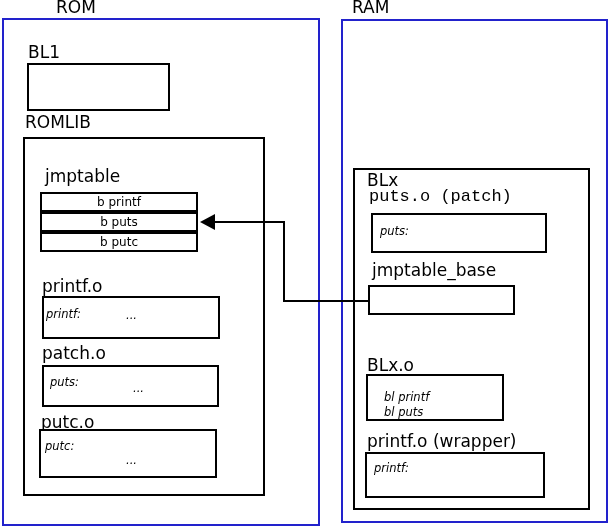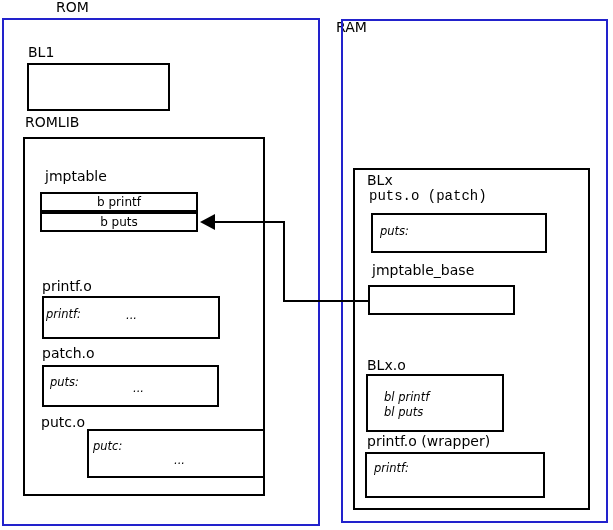--- a/index.html
+++ b/index.html
@@ -17,21 +17,21 @@
     position: relative;
     width: 613px;
     height: 530px;
     background: var(--bg);
     font-family: "DejaVu Sans", "Liberation Sans", sans-serif;
     color: var(--ink);
     overflow: hidden;
   }
   .lbl {
     position: absolute;
-    font-size: 14px;
+    font-size: 17px;
     line-height: 13px;
     white-space: nowrap;
   }
   .frame {
     position: absolute;
     border: 2px solid var(--frame);
     box-sizing: border-box;
     background: transparent;
   }
   .box {
@@ -73,55 +73,56 @@
 
   <div class="lbl" style="left:28px;top:38px;margin-top:8px;">BL1</div>
   <div class="box" style="left:27px;top:63px;width:143px;height:48px;"></div>
 
   <div class="lbl" style="left:25px;top:116px;">ROMLIB</div>
   <div class="box" style="left:23px;top:137px;width:242px;height:359px;"></div>
 
   <div class="lbl" style="left:45px;top:170px;text-align:right;">jmptable</div>
   <div class="jrow" style="left:40px;top:192px;width:158px;height:20px;">b printf</div>
   <div class="jrow" style="left:40px;top:212px;width:158px;height:20px;">b puts</div>
+  <div class="jrow" style="left:40px;top:232px;width:158px;height:20px;">b putc</div>
 
   <div class="lbl" style="left:42px;top:280px;">printf.o</div>
   <div class="box" style="left:42px;top:296px;width:178px;height:43px;">
     <span class="inner-txt" style="left:2px;top:9px;">printf:</span>
     <span class="inner-txt" style="left:82px;top:10px;">...</span>
   </div>
 
   <div class="lbl" style="left:42px;top:347px;">patch.o</div>
   <div class="box" style="left:42px;top:365px;width:177px;height:42px;">
     <span class="inner-txt" style="left:6px;top:8px;">puts:</span>
     <span class="inner-txt" style="left:89px;top:14px;">...</span>
   </div>
 
   <div class="lbl" style="left:41px;top:416px;">putc.o</div>
-  <div class="box" style="left:39px;top:429px;width:178px;height:49px;margin-left:48px;">
+  <div class="box" style="left:39px;top:429px;width:178px;height:49px;">
     <span class="inner-txt" style="left:4px;top:8px;">putc:</span>
     <span class="inner-txt" style="left:85px;top:22px;">...</span>
   </div>
 
-  <div class="lbl" style="left:336px;top:1px;margin-top:20px;">RAM</div>
+  <div class="lbl" style="left:352px;top:1px;">RAM</div>
   <div class="frame" style="left:341px;top:19px;width:267px;height:504px;"></div>
 
   <div class="box" style="left:353px;top:168px;width:237px;height:342px;"></div>
   <div class="lbl" style="left:367px;top:174px;">BLx</div>
 
   <div class="lbl" style="left:369px;top:190px;font-family:Liberation Mono, monospace;">puts.o (patch)</div>
   <div class="box" style="left:371px;top:213px;width:176px;height:40px;">
     <span class="inner-txt" style="left:7px;top:9px;">puts:</span>
   </div>
 
   <div class="lbl" style="left:372px;top:264px;">jmptable_base</div>
   <div class="box" style="left:368px;top:285px;width:147px;height:30px;"></div>
 
   <div class="lbl" style="left:367px;top:359px;">BLx.o</div>
-  <div class="box" style="left:366px;top:374px;width:138px;height:58px;">
+  <div class="box" style="left:366px;top:374px;width:138px;height:47px;">
     <span class="inner-txt" style="left:16px;top:14px;">bl printf</span>
     <span class="inner-txt" style="left:16px;top:29px;">bl puts</span>
   </div>
 
   <div class="lbl" style="left:367px;top:435px;">printf.o (wrapper)</div>
   <div class="box" style="left:365px;top:452px;width:180px;height:46px;">
     <span class="inner-txt" style="left:7px;top:7px;">printf:</span>
   </div>
 
   <svg class="arrow-svg" width="613" height="530" viewBox="0 0 613 530">

